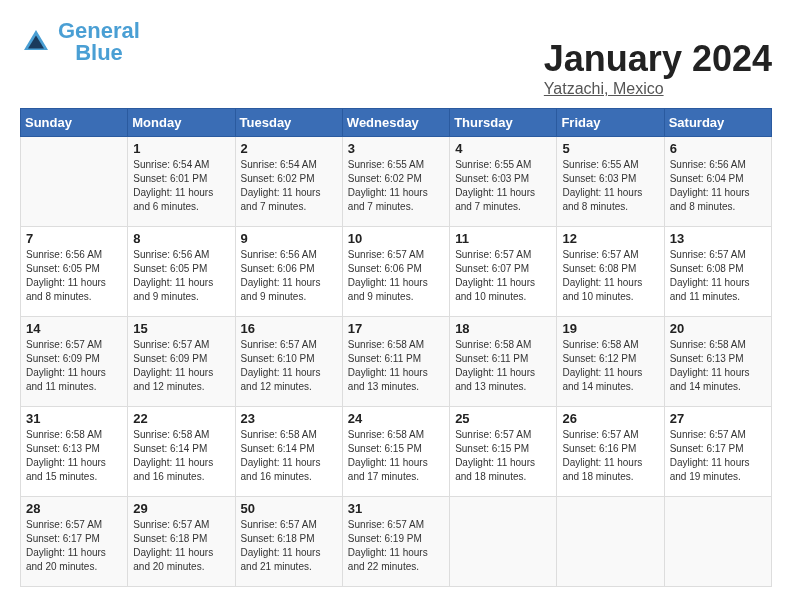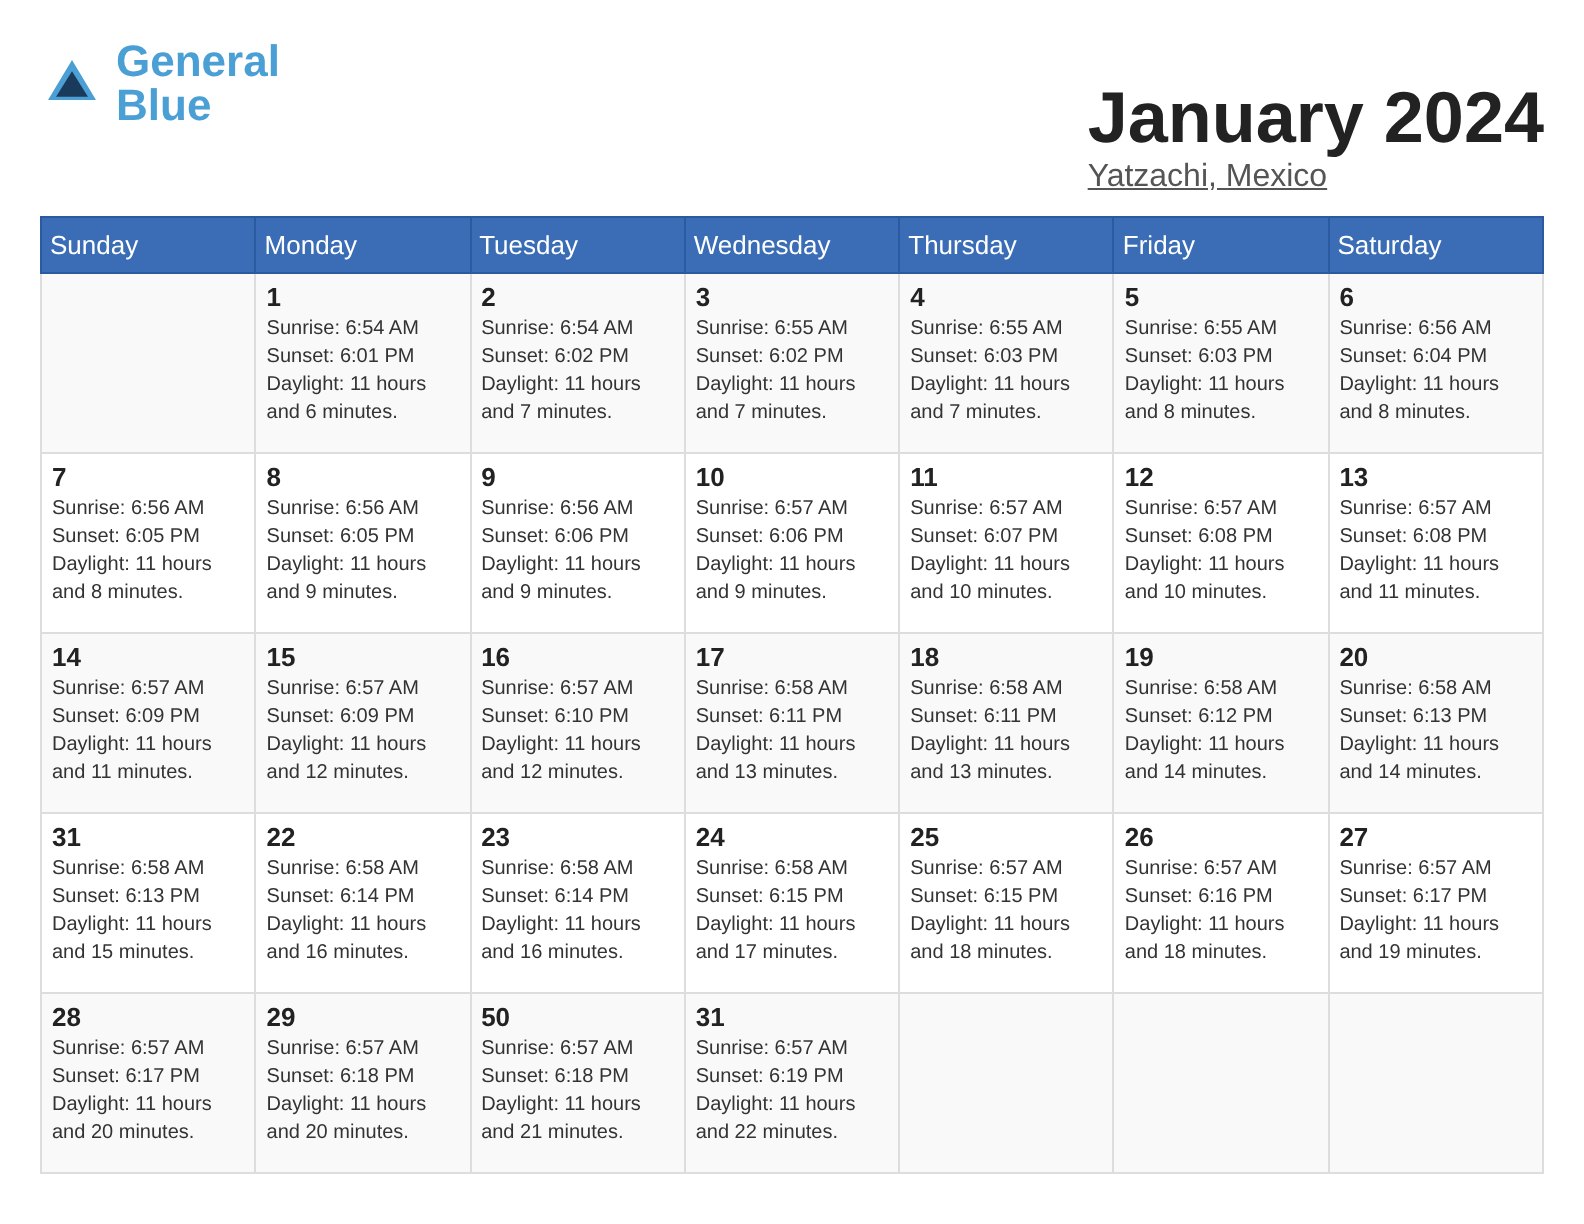--- a/index.html
+++ b/index.html
@@ -19,20 +19,21 @@
     .logo {
       display: flex;
       align-items: center;
       gap: 6px;
     }
     .logo-text {
       font-size: 22px;
       font-weight: bold;
       color: #1a3a5c;
       line-height: 1;
+      text-align: center;
     }
     .logo-text span {
       color: #4a9fd4;
     }
     .logo-icon {
       width: 32px;
       height: 32px;
     }
     .title-block {
       text-align: left;
@@ -54,21 +55,21 @@
       font-size: 11px;
     }
     thead tr {
       background: #3a6db5;
       color: #fff;
     }
     thead th {
       padding: 6px 4px;
       text-align: left;
       font-size: 13px;
-      font-weight: normal;
+      font-weight: bold;
       border: 1px solid #2a5a9f;
     }
     tbody tr {
       border-bottom: 1px solid #ccc;
     }
     tbody tr:nth-child(odd) {
       background: #f9f9f9;
     }
     tbody tr:nth-child(even) {
       background: #fff;

